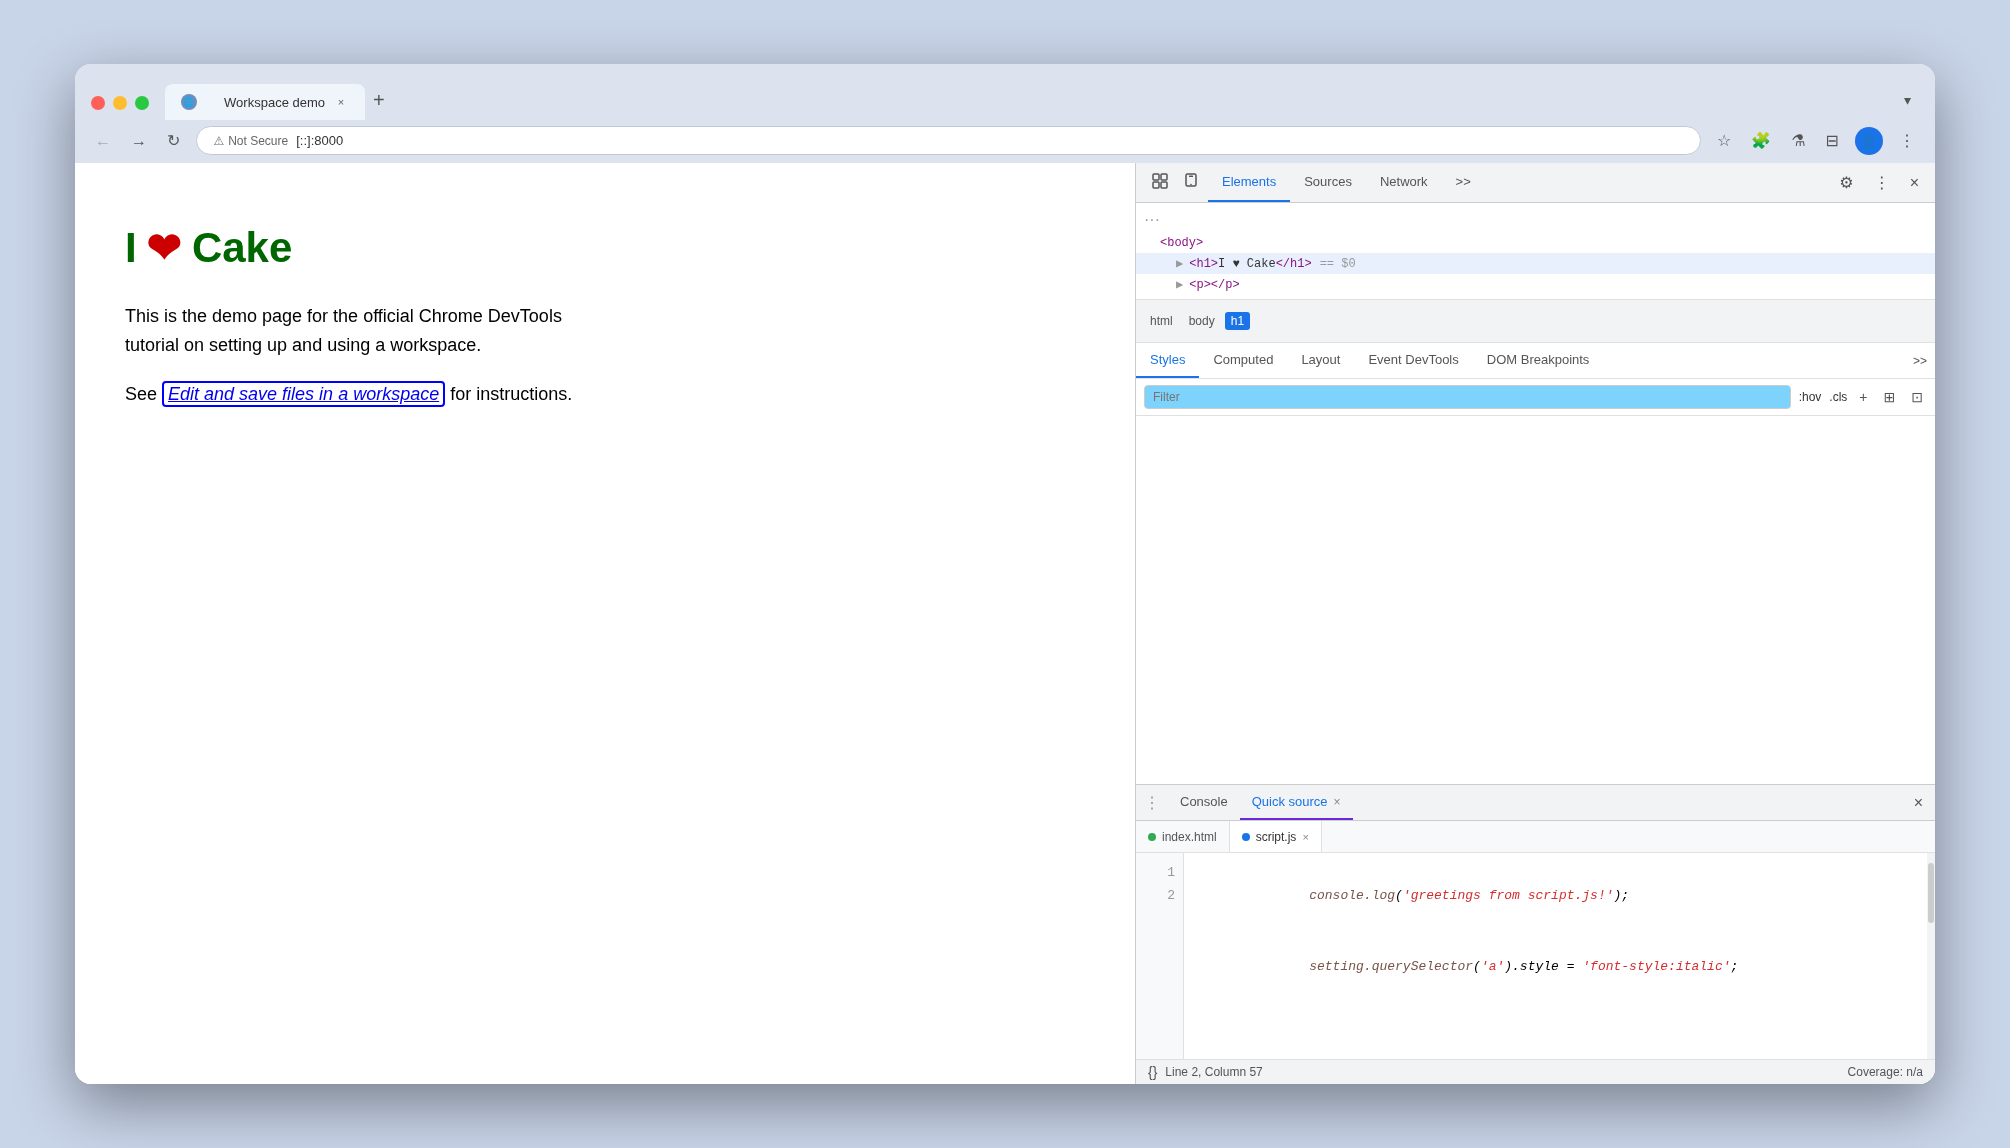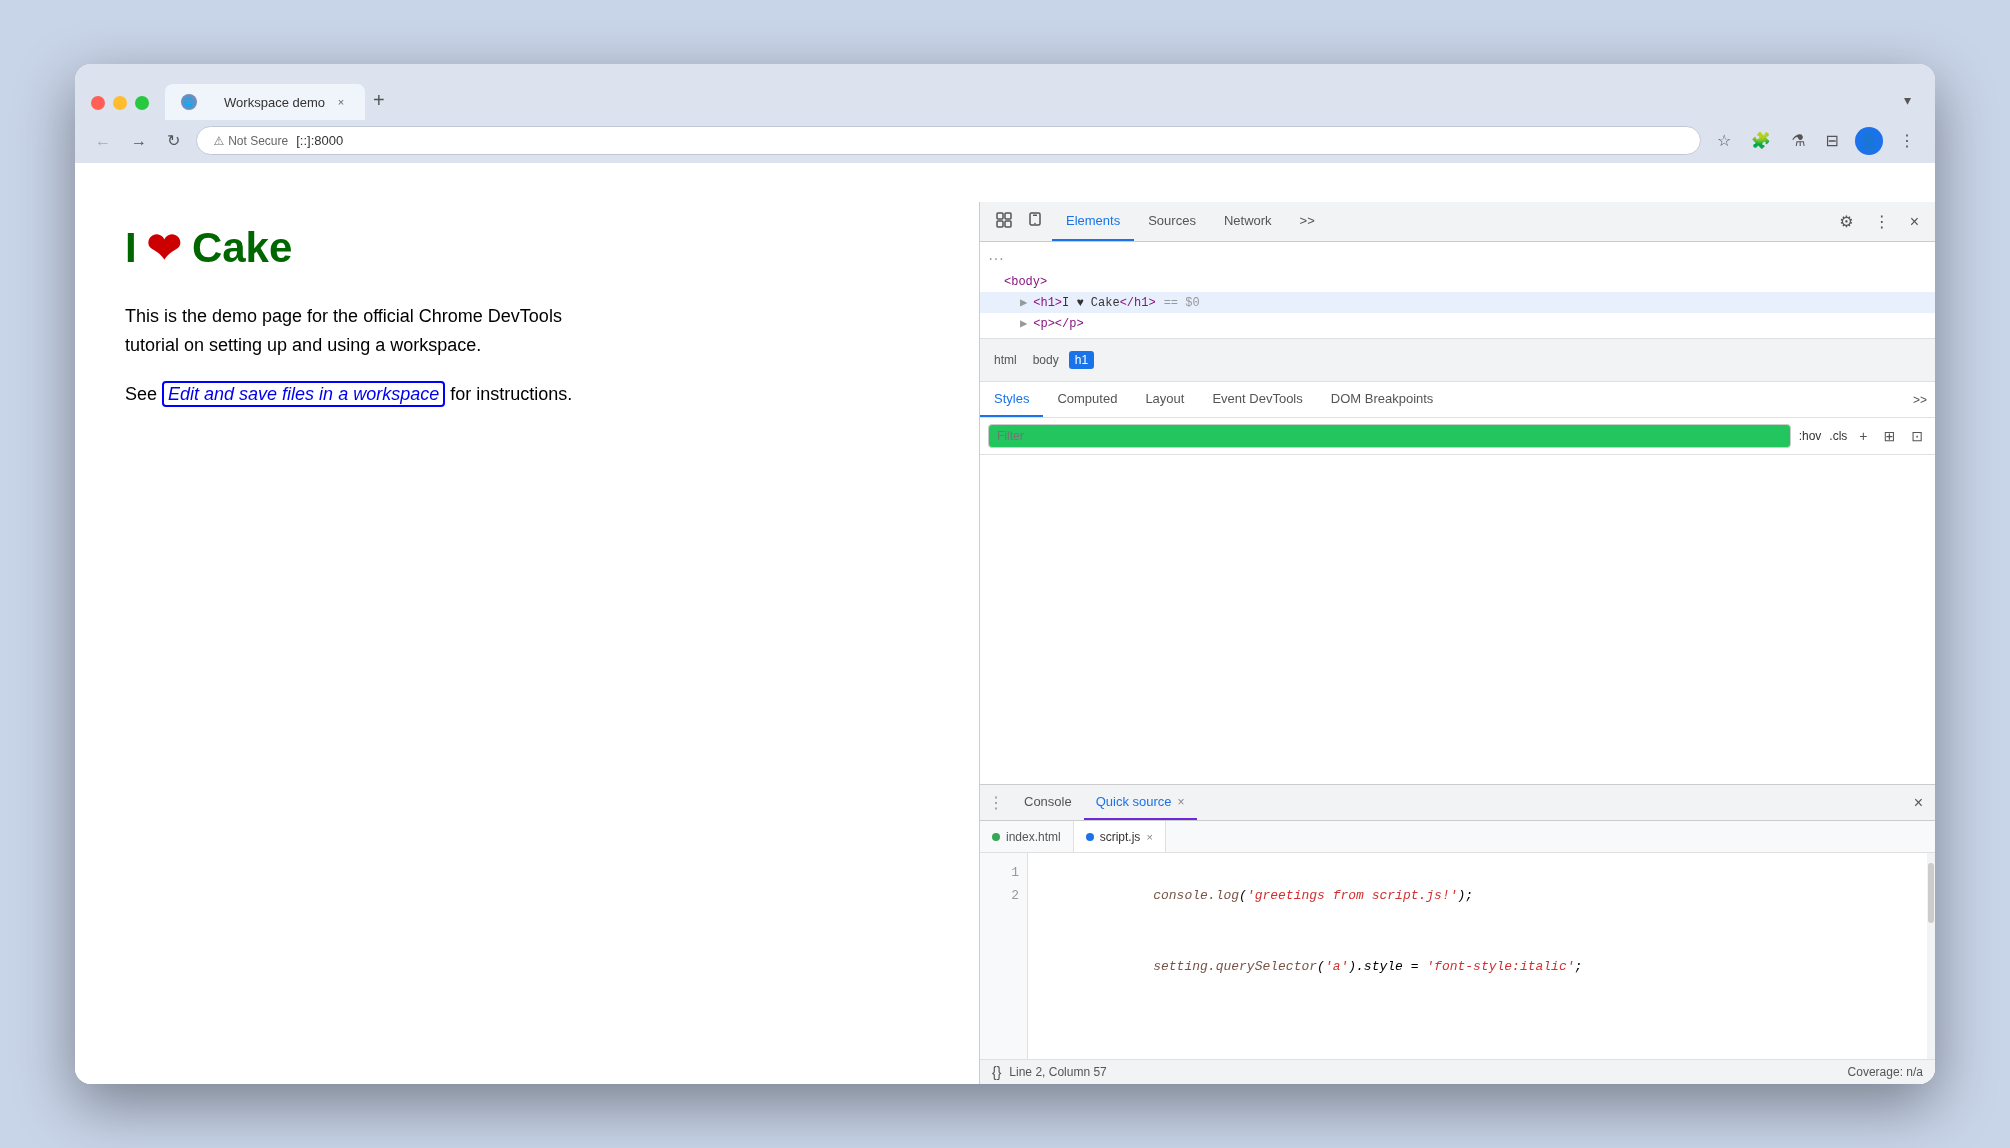--- a/index.html
+++ b/index.html
@@ -212,34 +212,34 @@
       color: #000;
       margin-bottom: 24px;
       max-width: 460px;
     }
     .page-link-line {
       font-size: 18px;
       color: #000;
     }
     .page-link {
       color: #0000ee;
+      text-decoration: underline;
       font-style: italic;
       border: 2px solid blue;
       border-radius: 4px;
       padding: 1px 4px;
     }
     
     .devtools-panel {
-      width: 956px;
+      width: 800px;
       border-left: 1px solid #ccc;
       background: #fff;
       display: flex;
       flex-direction: column;
       font-size: 12px;
-      margin-top: 39px;
     }
     
     .devtools-toolbar {
       background: #f1f3f4;
       border-bottom: 1px solid #ccc;
       display: flex;
       align-items: center;
       gap: 0;
       padding: 0 8px;
       height: 40px;
@@ -367,21 +367,21 @@
       align-items: center;
       gap: 8px;
       background: white;
     }
     .filter-input {
       flex: 1;
       border: 1px solid #ccc;
       border-radius: 4px;
       padding: 4px 8px;
       font-size: 12px;
-      background: #22c55e;
+      background: #7dd3fc;
       color: #333;
       outline: none;
     }
     .filter-controls {
       display: flex;
       align-items: center;
       gap: 8px;
       font-size: 12px;
       color: #333;
     }

